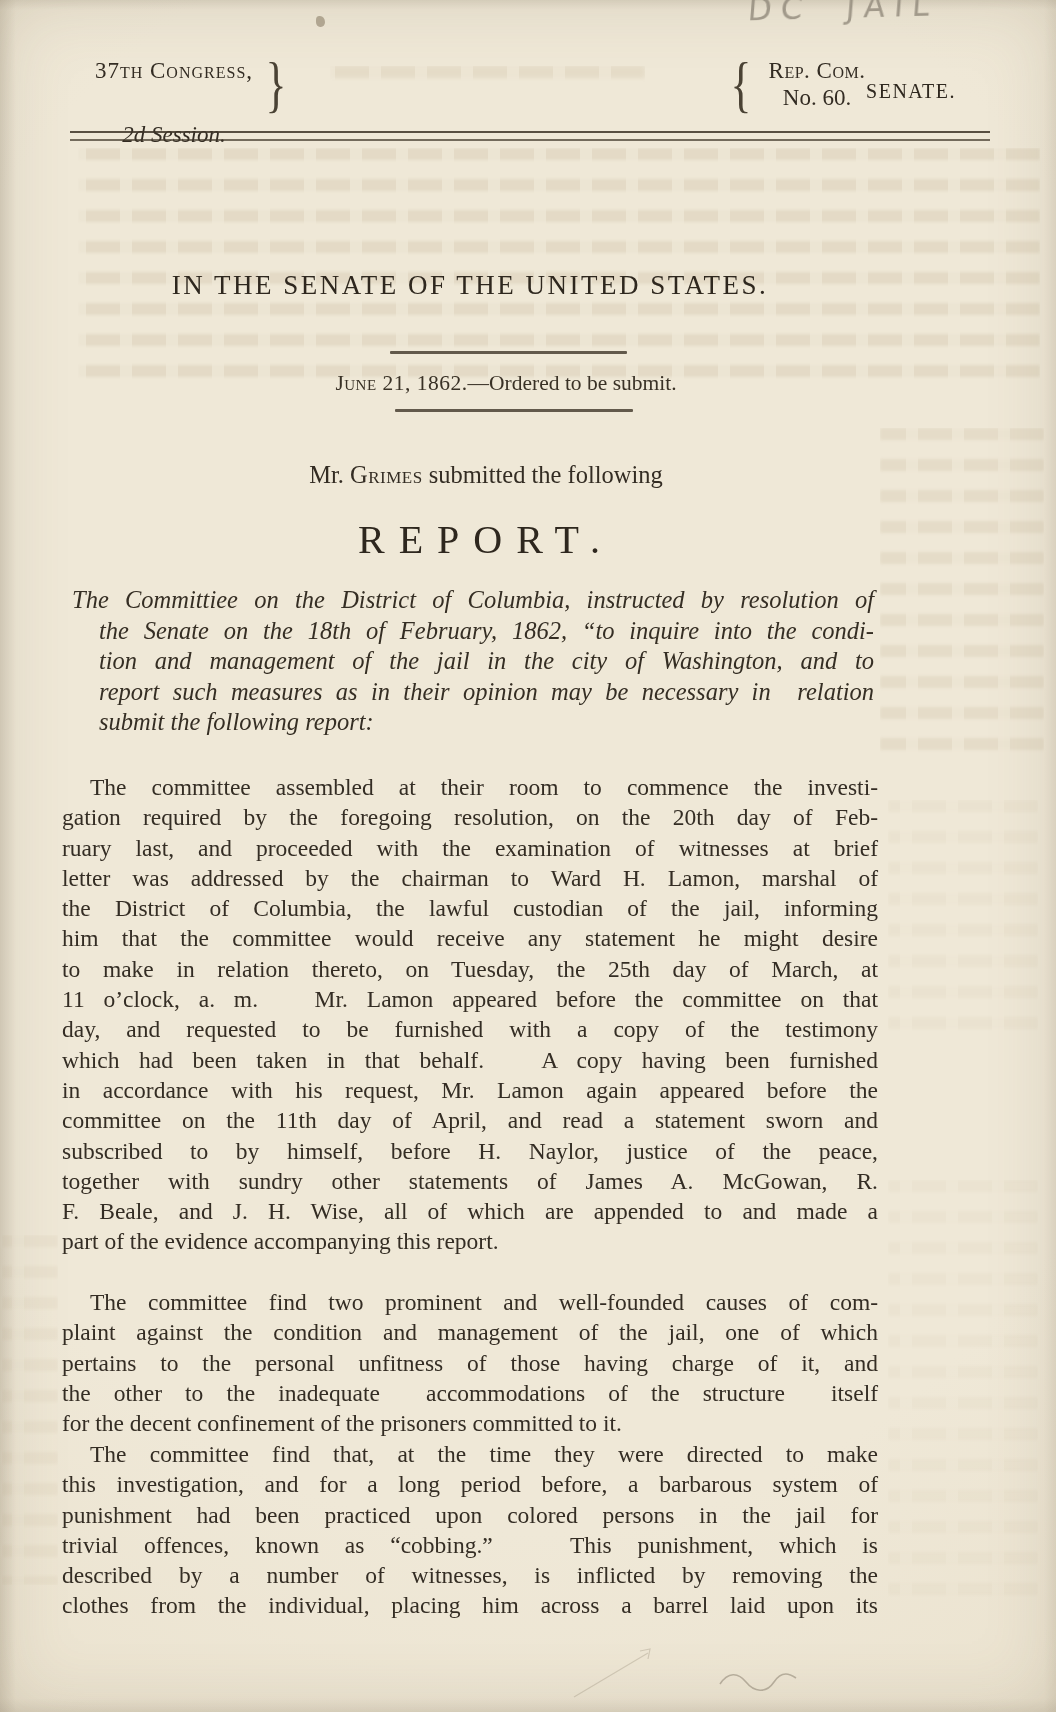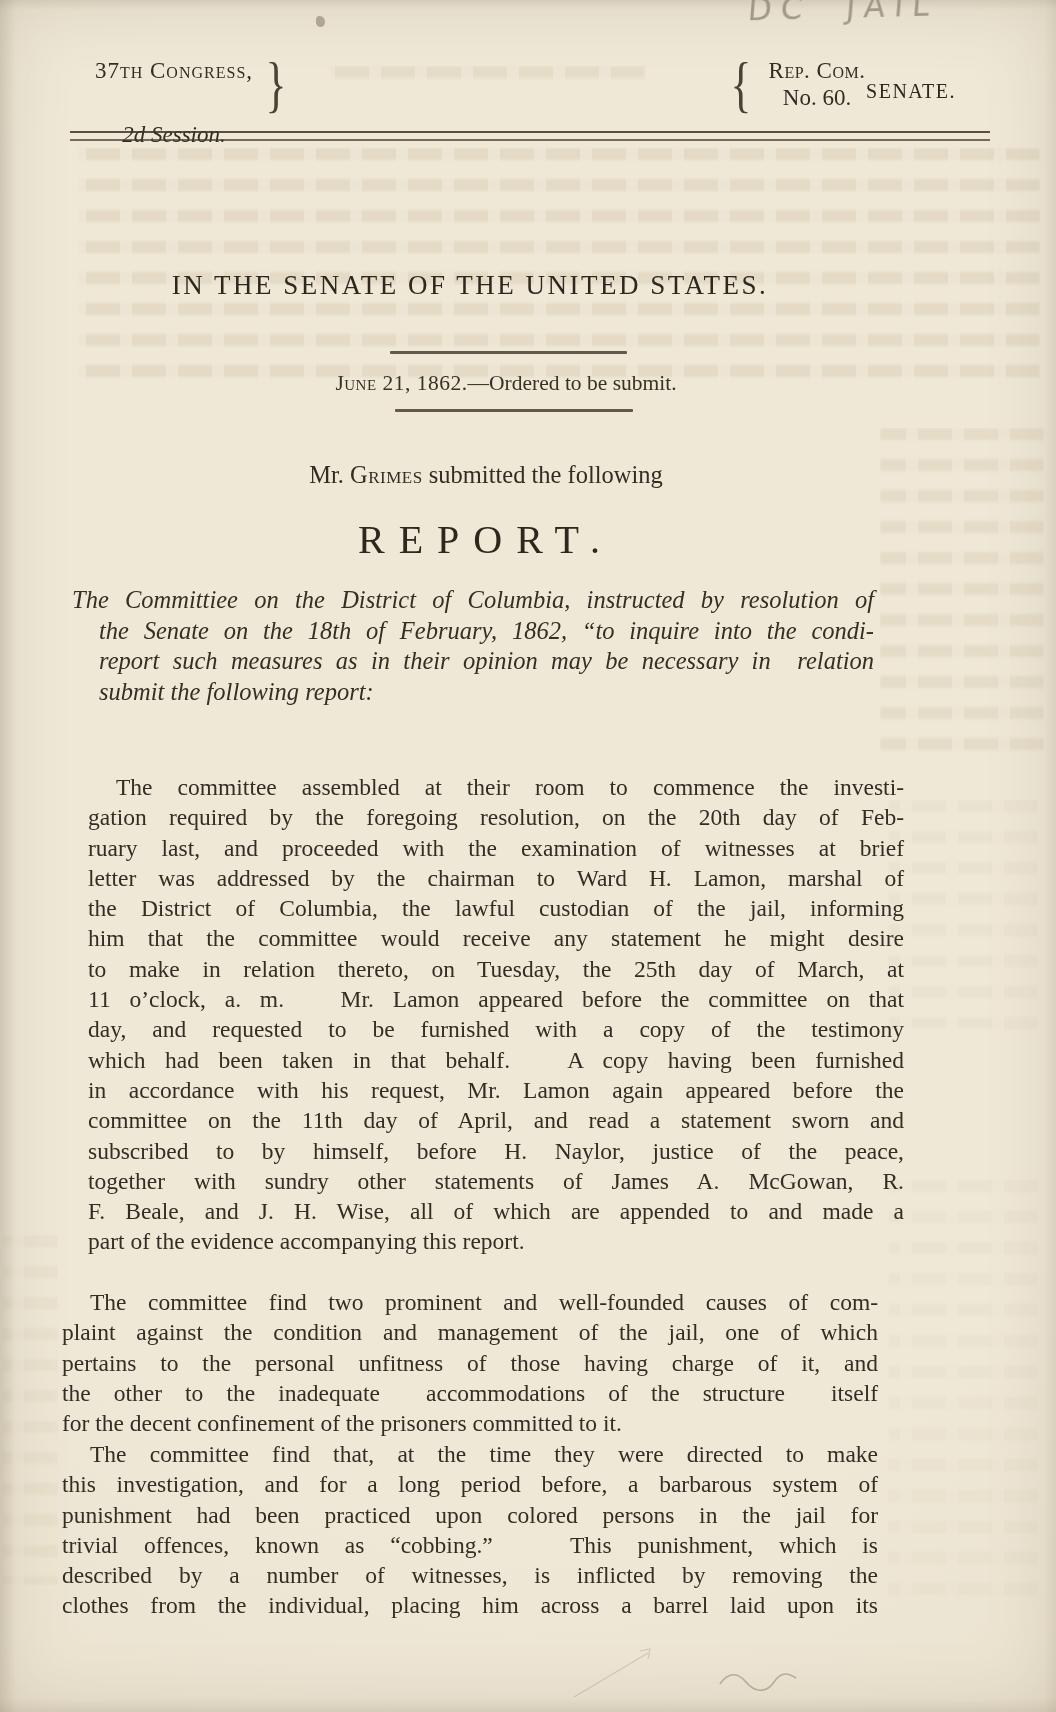--- a/index.html
+++ b/index.html
@@ -61,21 +61,21 @@
   .report-heading{top:516px;left:0;width:972px;text-align:center;font-size:40px;letter-spacing:14px;color:#2e271e;}
 
   
   .resolution{
     top:585px;left:72px;width:802px;
     font-style:italic;font-size:24.5px;line-height:30.6px;
     color:#352e24;
   }
   
   .body-copy{left:62px;width:816px;font-size:23.5px;line-height:30.3px;color:#342d24;}
-  .p1{top:772px;margin-left:26px;}
+  .p1{top:772px;}
   .p2{top:1287px;}
   .p3{top:1439px;}
 
   .line{text-align:justify;text-align-last:justify;white-space:pre-wrap;}
   .line.flush{text-align-last:left;}
   .hang-block .line{padding-left:27px;}
   .hang-block .line:first-child{padding-left:0;}
   .indent-first .line:first-child{text-indent:28px;}
 
   
@@ -147,20 +147,21 @@
 
   <div class="abs submitted">
     <span>Mr. </span><span class="sc">Grimes</span><span> submitted the following</span>
   </div>
 
   <div class="abs report-heading">REPORT.</div>
 
   <div class="abs resolution hang-block">
       <div class="line">The Committiee on the District of Columbia, instructed by resolution of</div>
       <div class="line">the Senate on the 18th of February, 1862, “to inquire into the condi-</div>
+      <div class="line">tion and management of the jail in the city of Washington, and to</div>
       <div class="line">report such measures as in their opinion may be necessary in  relation</div>
       <div class="line flush">submit the following report:</div>
     </div>
 
   <div class="abs body-copy p1 indent-first">
       <div class="line">The committee assembled at their room to commence the investi-</div>
       <div class="line">gation required by the foregoing resolution, on the 20th day of Feb-</div>
       <div class="line">ruary last, and proceeded with the examination of witnesses at brief</div>
       <div class="line">letter was addressed by the chairman to Ward H. Lamon, marshal of</div>
       <div class="line">the District of Columbia, the lawful custodian of the jail, informing</div>

